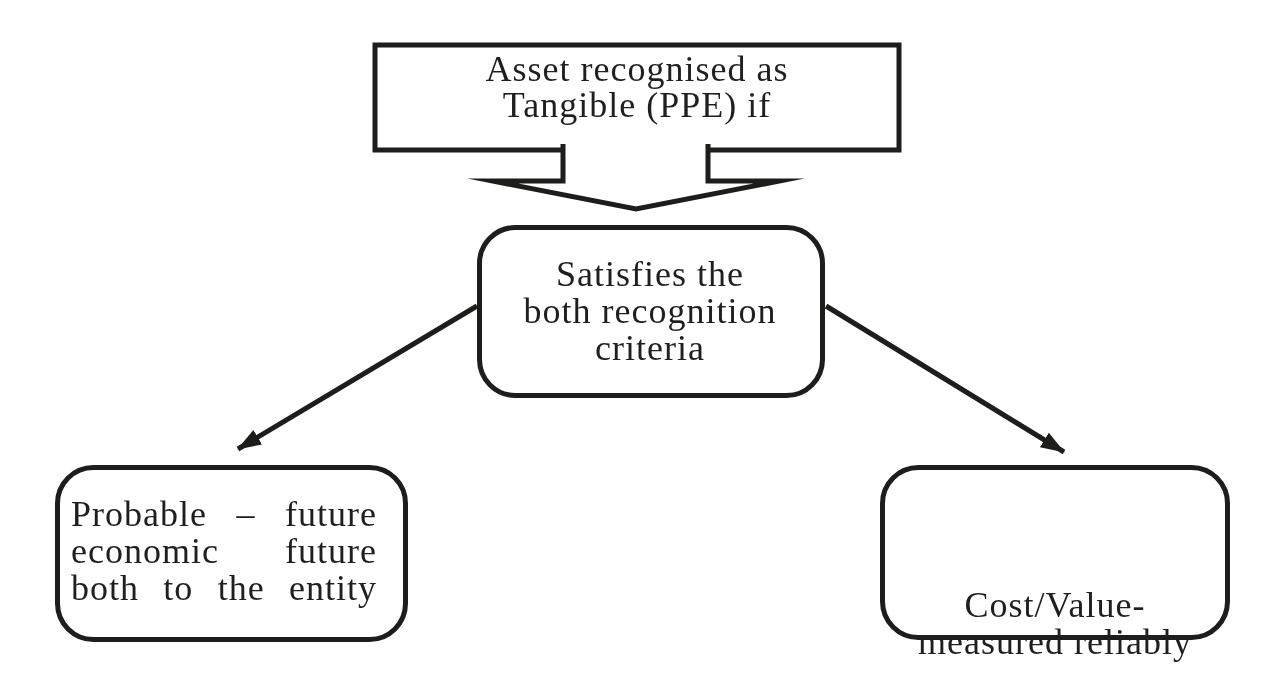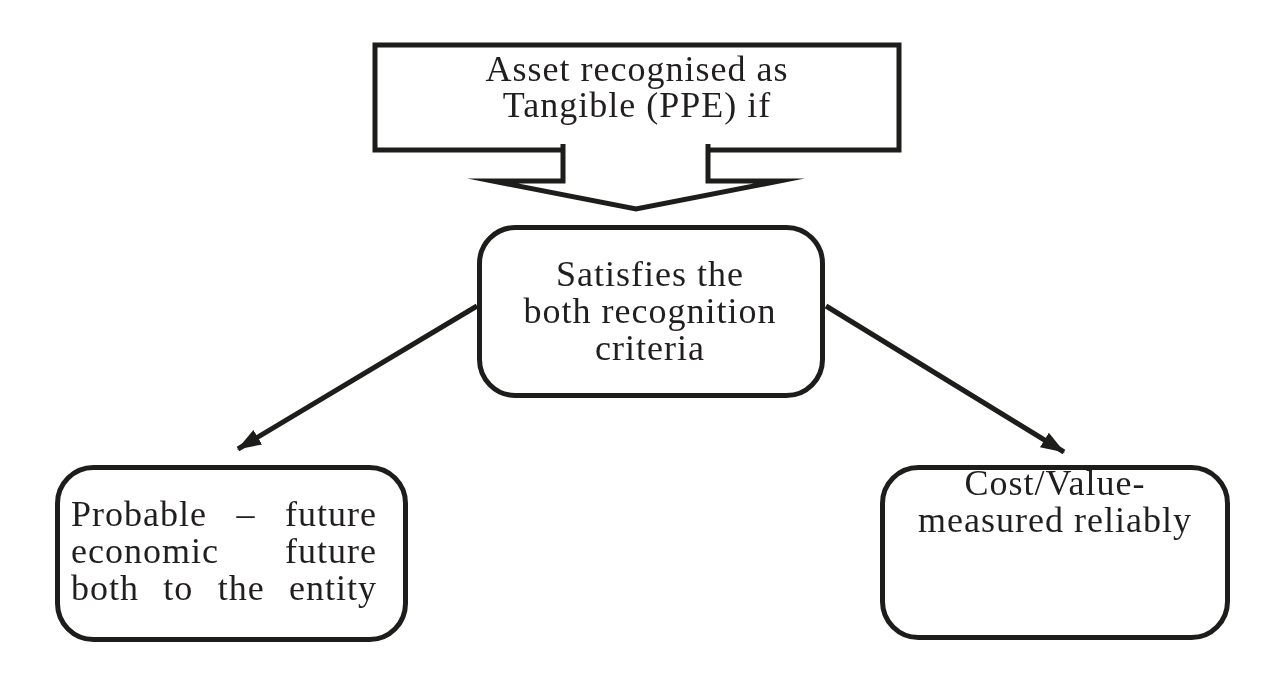--- a/index.html
+++ b/index.html
@@ -35,22 +35,22 @@
     text-align: center; line-height: 36px;
   }
   .label.middle {
     left: 477px; top: 225px; width: 346px; height: 173px;
     display: flex; flex-direction: column; justify-content: center;
     text-align: center;
   }
   .label.bl { left: 71px; top: 496px; width: 306px; }
   .label.bl .line { text-align: justify; text-align-last: justify; }
   .label.br {
-    left: 882px; top: 465px; width: 346px; height: 175px;
-    display: flex; flex-direction: column; justify-content: flex-start;
+    left: 882px; top: 486px; width: 346px; height: 175px;
+    display: flex; flex-direction: column; justify-content: flex-end;
     text-align: center;
   }
 </style>
 </head>
 <body>
 
 <div class="canvas">
 
   <svg class="shapes" width="1274" height="682" viewBox="0 0 1274 682">
     <defs>

